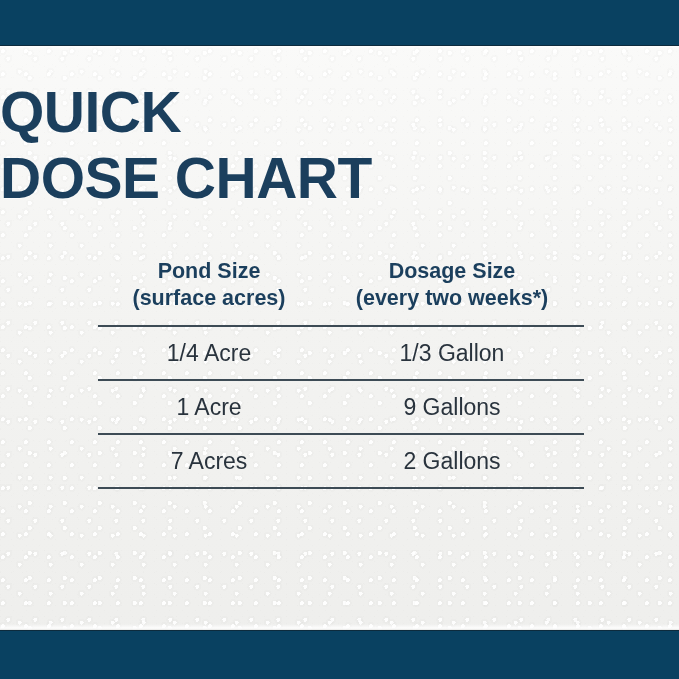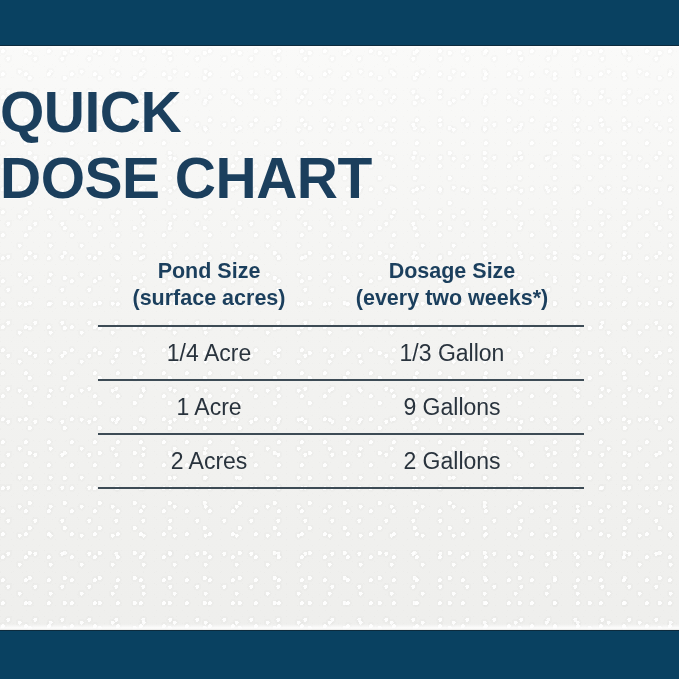--- a/index.html
+++ b/index.html
@@ -161,21 +161,21 @@
     <tbody>
       <tr>
         <td>1/4 Acre</td>
         <td>1/3 Gallon</td>
       </tr>
       <tr>
         <td>1 Acre</td>
         <td>9 Gallons</td>
       </tr>
       <tr>
-        <td>2 Acres</td>
+        <td>7 Acres</td>
         <td>2 Gallons</td>
       </tr>
     </tbody>
   </table>
 
   <div class="edge-hi-bottom"></div>
   <div class="bar bar-bottom"></div>
 
 </div>
 

